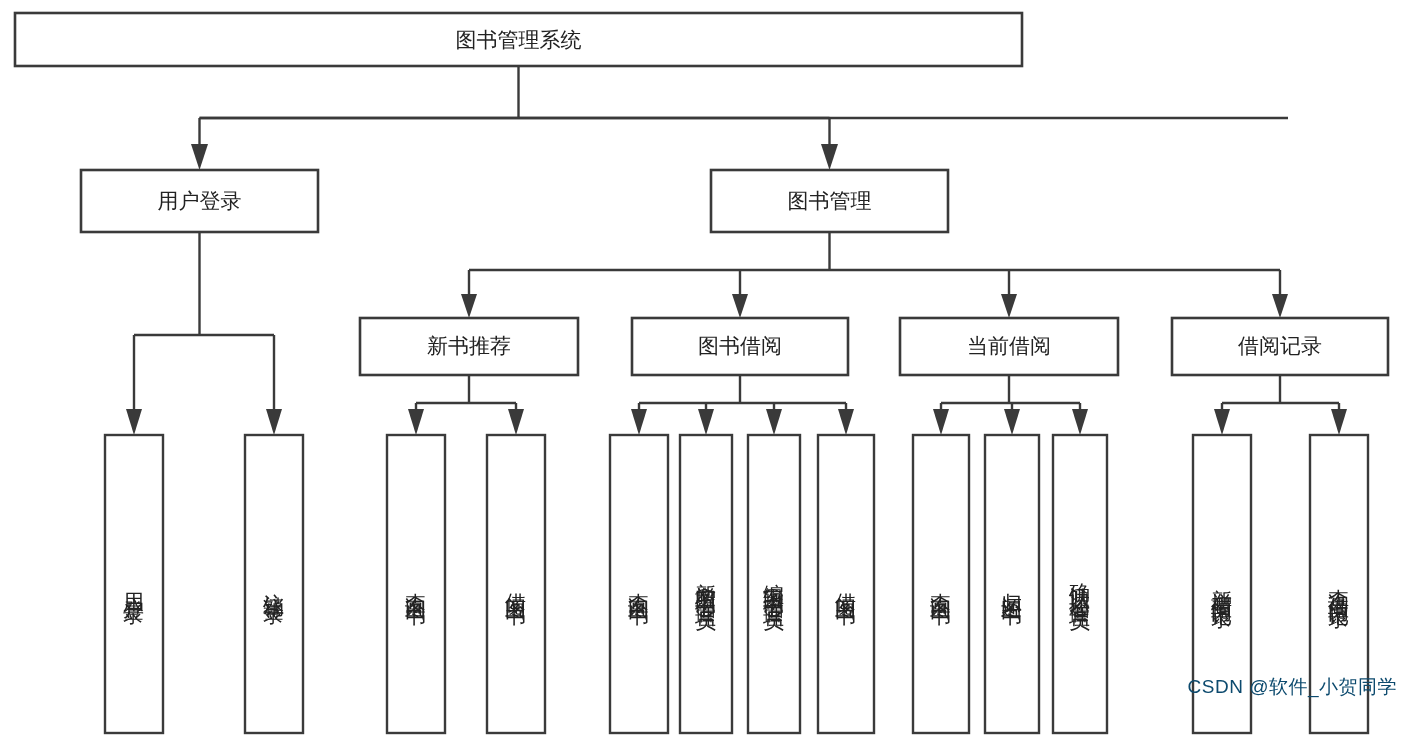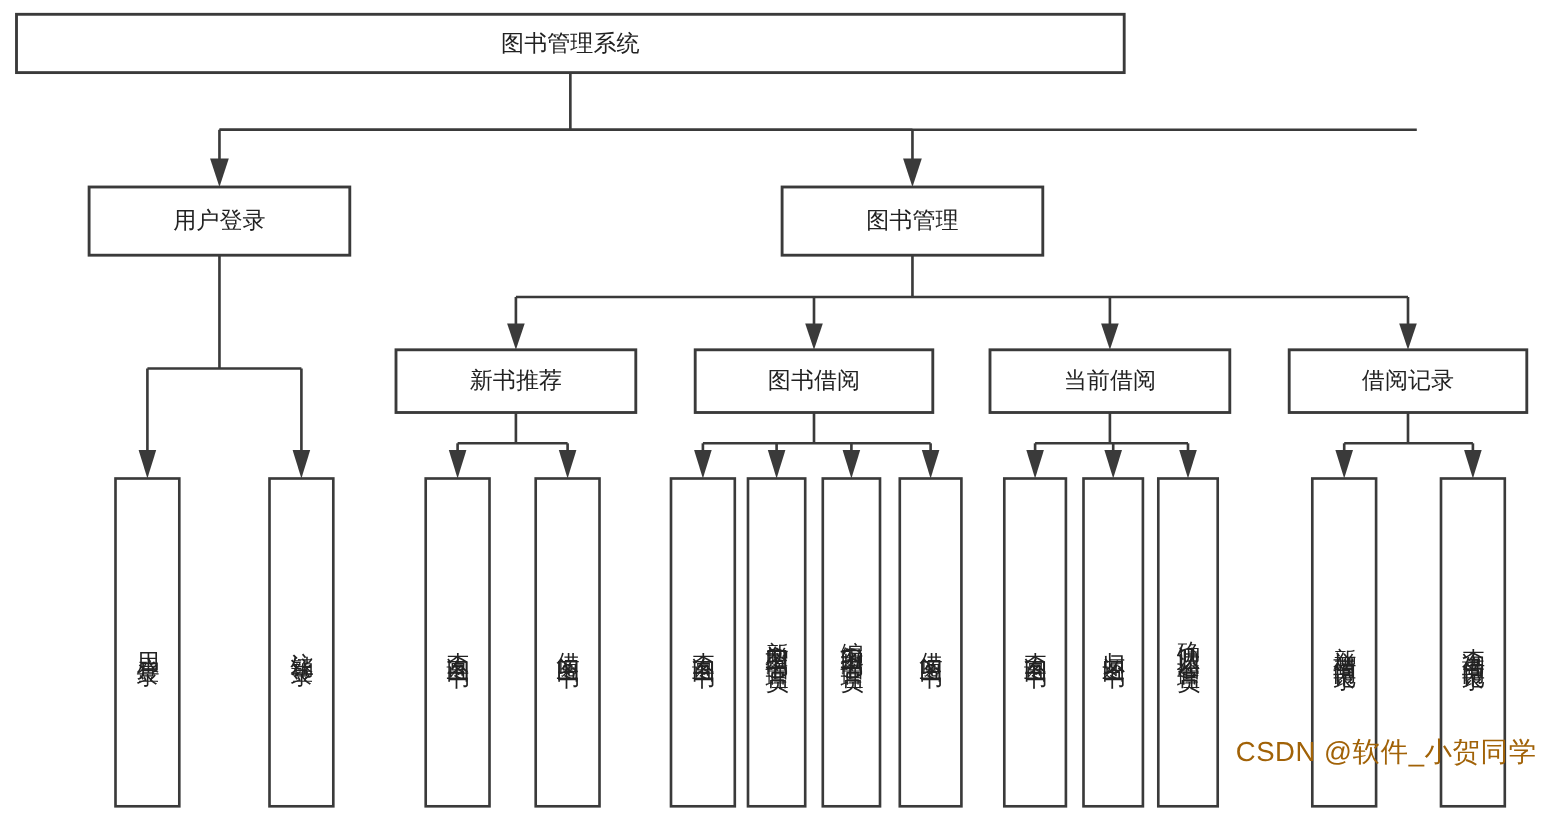--- a/index.html
+++ b/index.html
@@ -67,22 +67,22 @@
     line-height: 1.0;
     letter-spacing: 4px;
     white-space: nowrap;
     text-align: center;
   }
   .watermark {
     position: absolute;
     right: 8px;
     bottom: 6px;
     font-family: "Liberation Sans", "DejaVu Sans", sans-serif;
-    font-size: 25px;
-    color: #a16207;
+    font-size: 19px;
+    color: #0c4a6e;
     white-space: nowrap;
     letter-spacing: 0.5px;
   }
 </style>
 </head>
 <body>
 
 <div id="diagram-root">
 
   <svg class="flow" viewBox="0 0 1405 747" xmlns="http://www.w3.org/2000/svg">

